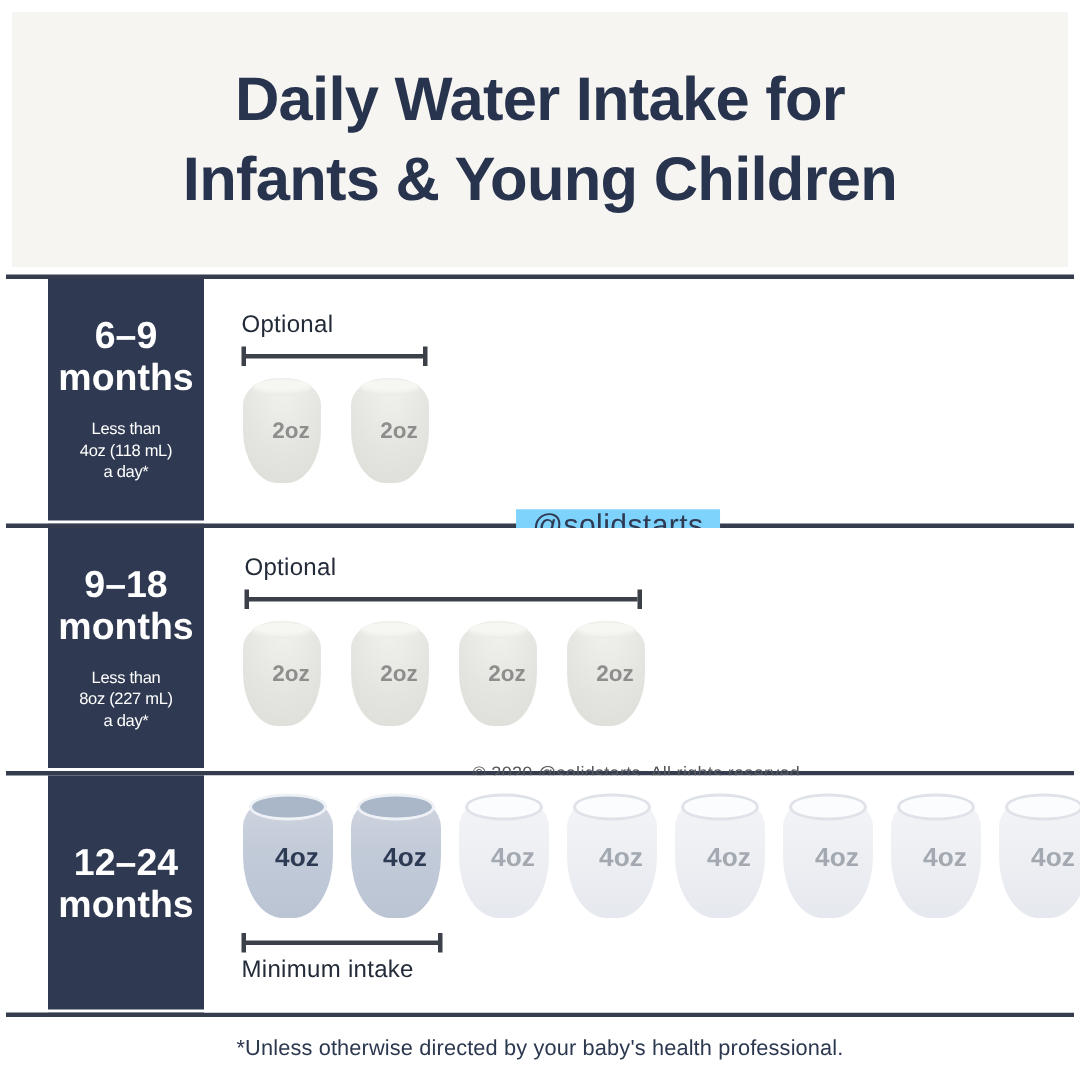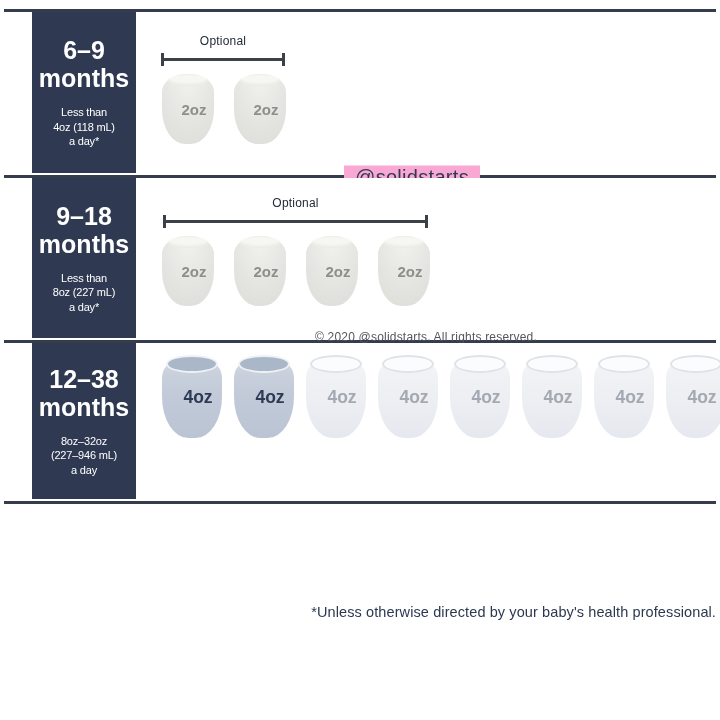--- a/index.html
+++ b/index.html
@@ -20,21 +20,21 @@
   .row{display:flex;flex:none;padding-left:28px;}
   .row-1{height:163px;}
   .row-2{height:162px;}
   .row-3{height:158px;}
   .sidebar{width:104px;flex:none;background:var(--navy);color:#fff;display:flex;flex-direction:column;align-items:center;justify-content:center;text-align:center;border-bottom:2px solid #fff;}
   .age{font-size:25px;font-weight:bold;line-height:1.12;white-space:pre-line;margin-bottom:13px;}
   .amount{font-size:11px;line-height:1.32;white-space:pre-line;letter-spacing:-.2px;}
   .content{flex:1;background:#fff;position:relative;}
   
   .bracket-group{display:flex;flex-direction:column;}
-  .bracket-label{font-size:12px;color:var(--label-dark);text-align:center;margin-bottom:5px;letter-spacing:.2px;}
+  .bracket-label{font-size:16px;color:var(--label-dark);text-align:left;margin-bottom:5px;letter-spacing:.2px;}
   .bracket-line{height:13px;border-left:3px solid var(--bracket);border-right:3px solid var(--bracket);background:linear-gradient(var(--bracket),var(--bracket)) center / 100% 3px no-repeat;}
   .r1-bracket{width:124px;margin:22px 0 0 25px;}
   .r2-bracket{width:265px;margin:18px 0 0 27px;}
   .r3-bracket{width:134px;margin:10px 0 0 25px;}
   .below .bracket-label{margin:3px 0 0 0;}
   
   .cups{display:flex;}
   .cups.small{gap:20px;margin:8px 0 0 26px;}
   .cups.large{gap:12px;margin:13px 0 0 26px;}
   .cup{position:relative;flex:none;}
@@ -49,32 +49,36 @@
   .blue .cup-opening{top:-1px;left:7%;width:86%;height:18px;background:#a9b7c8;border:2px solid #eef1f5;}
   .white .cup-opening{top:-1px;left:7%;width:86%;height:18px;background:#fbfcfd;border:2px solid #dfe2e8;}
   .cup-label{position:absolute;left:12px;right:0;text-align:center;font-weight:bold;}
   .small .cup-label{top:27px;font-size:15px;}
   .large .cup-label{top:31px;font-size:17.5px;}
   .gray .cup-label{color:var(--gray-cup-text);}
   .blue .cup-label{color:var(--blue-cup-text);}
   .white .cup-label{color:var(--white-cup-text);}
   
   .handle-divider{position:relative;height:3px;background:var(--divider);flex:none;}
-  .handle{position:absolute;left:408px;top:50%;transform:translate(-50%,-50%);background:#f9a8d4;padding:0 11px;font-size:20px;color:var(--navy);letter-spacing:.3px;white-space:nowrap;}
+  .handle{position:absolute;left:408px;top:50%;transform:translate(-50%,-50%);background:#7dd3fc;padding:0 11px;font-size:20px;color:var(--navy);letter-spacing:.3px;white-space:nowrap;}
   
   .copyright{font-size:12px;color:var(--copyright);text-align:center;margin-top:24px;letter-spacing:.2px;}
   
-  .footer{flex:1;background:#fff;display:flex;align-items:center;justify-content:flex-end;min-height:36px;}
+  .footer{flex:1;background:#fff;display:flex;align-items:center;justify-content:center;min-height:36px;}
   .footer-note{font-size:14.5px;color:var(--footer-text);letter-spacing:.1px;}
 </style>
 </head>
 <body>
 
 <div class="poster">
 
+  <div class="header">
+    <div class="title-line">Daily Water Intake for</div>
+    <div class="title-line">Infants &amp; Young Children</div>
+  </div>
   <div class="hr"></div>
 
   <div class="row row-1">
     <aside class="sidebar">
       <div class="age">6–9
 months</div>
       <div class="amount">Less than
 4oz (118 mL)
 a day*</div>
     </aside>
@@ -132,25 +136,22 @@
           </div>
         </div>
       <div class="copyright">© 2020 @solidstarts. All rights reserved.</div>
     </div>
   </div>
 
   <div class="hr plain"></div>
 
   <div class="row row-3">
     <aside class="sidebar">
-      <div class="age">12–38
+      <div class="age">12–24
 months</div>
-      <div class="amount">8oz–32oz
-(227–946 mL)
-a day</div>
     </aside>
     <div class="content">
       <div class="cups large">
           <div class="cup blue">
             <span class="cup-opening"></span>
             <span class="cup-label">4oz</span>
           </div>
           <div class="cup blue">
             <span class="cup-opening"></span>
             <span class="cup-label">4oz</span>
@@ -173,20 +174,24 @@
           </div>
           <div class="cup white">
             <span class="cup-opening"></span>
             <span class="cup-label">4oz</span>
           </div>
           <div class="cup white">
             <span class="cup-opening"></span>
             <span class="cup-label">4oz</span>
           </div>
         </div>
+      <div class="bracket-group below r3-bracket">
+        <div class="bracket-line"></div>
+        <div class="bracket-label">Minimum intake</div>
+      </div>
     </div>
   </div>
 
   <div class="hr plain"></div>
 
   <div class="footer">
     <div class="footer-note">*Unless otherwise directed by your baby's health professional.</div>
   </div>
 
 </div>

